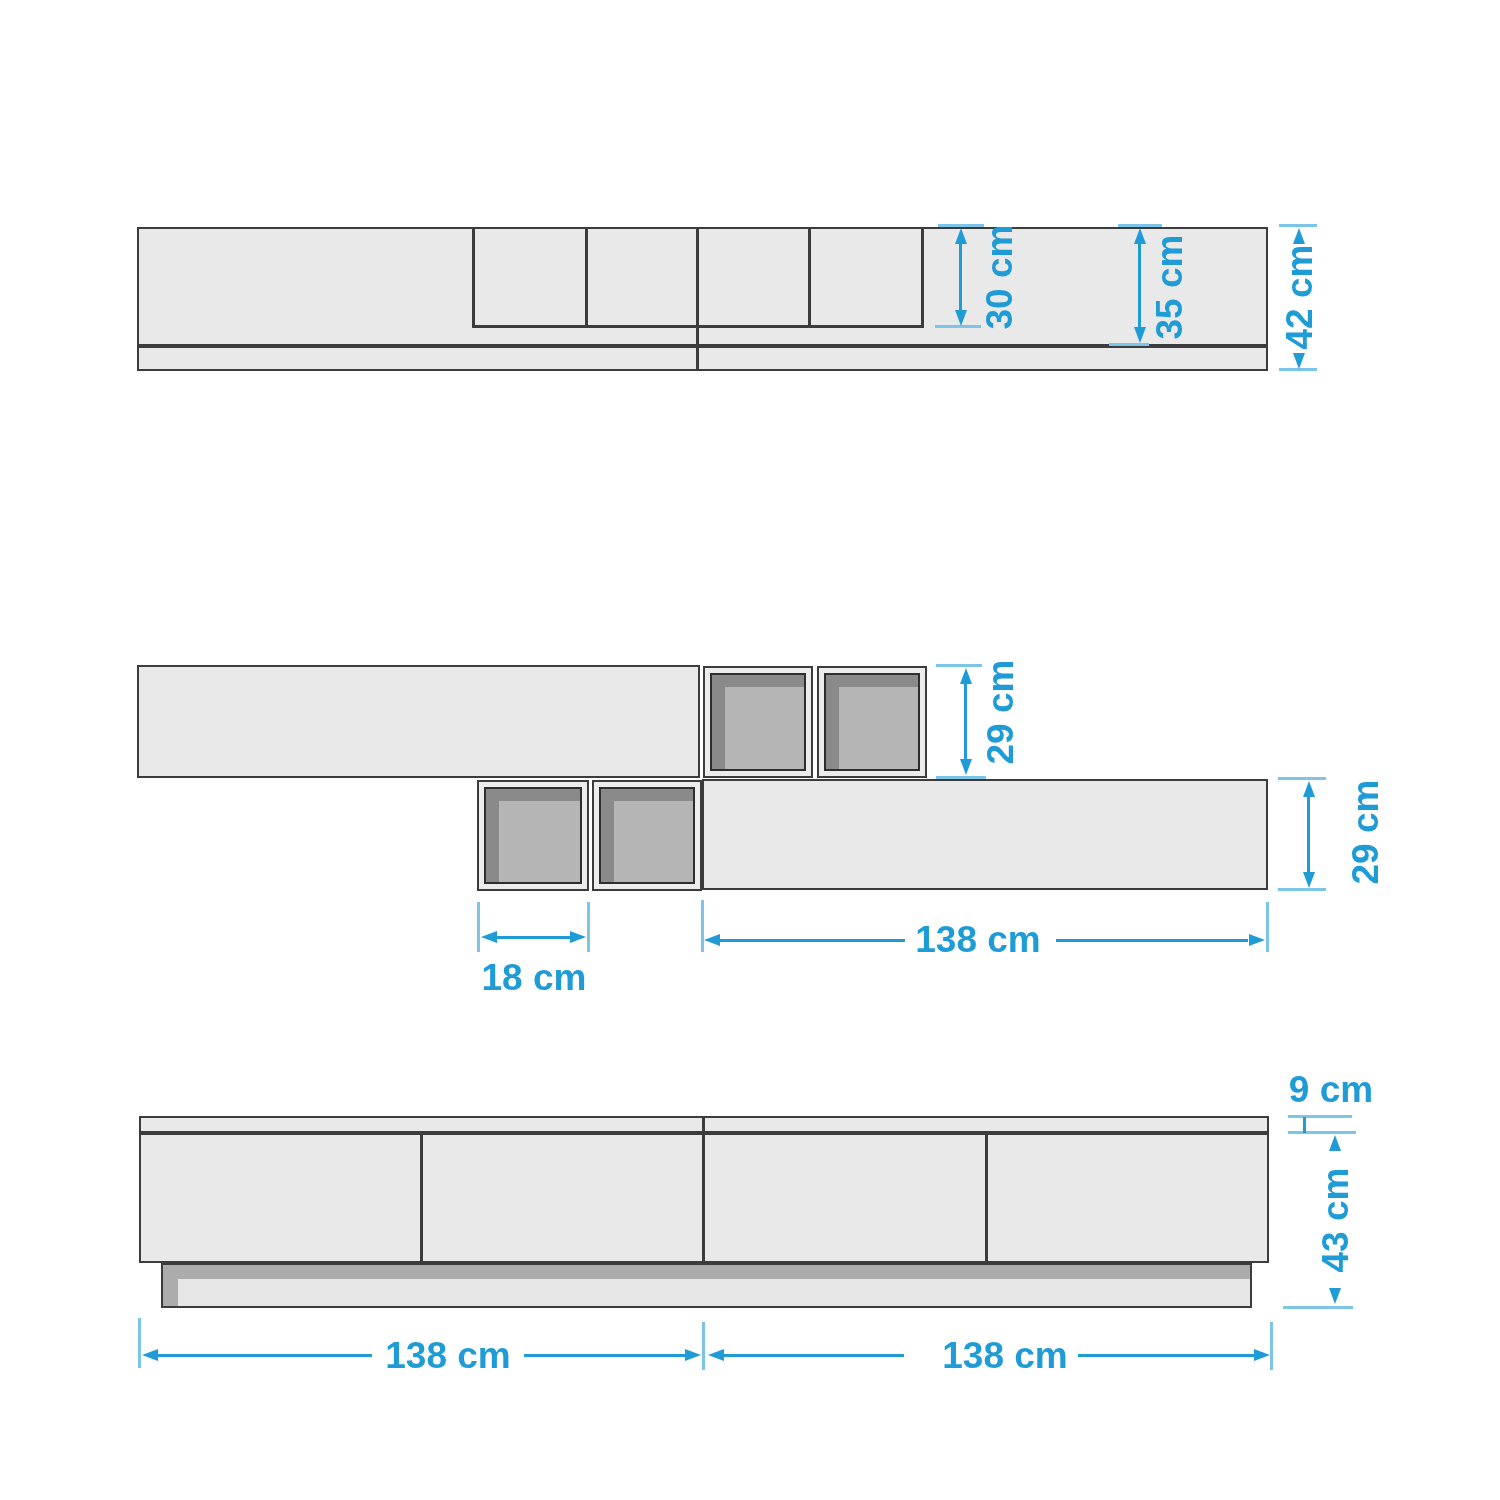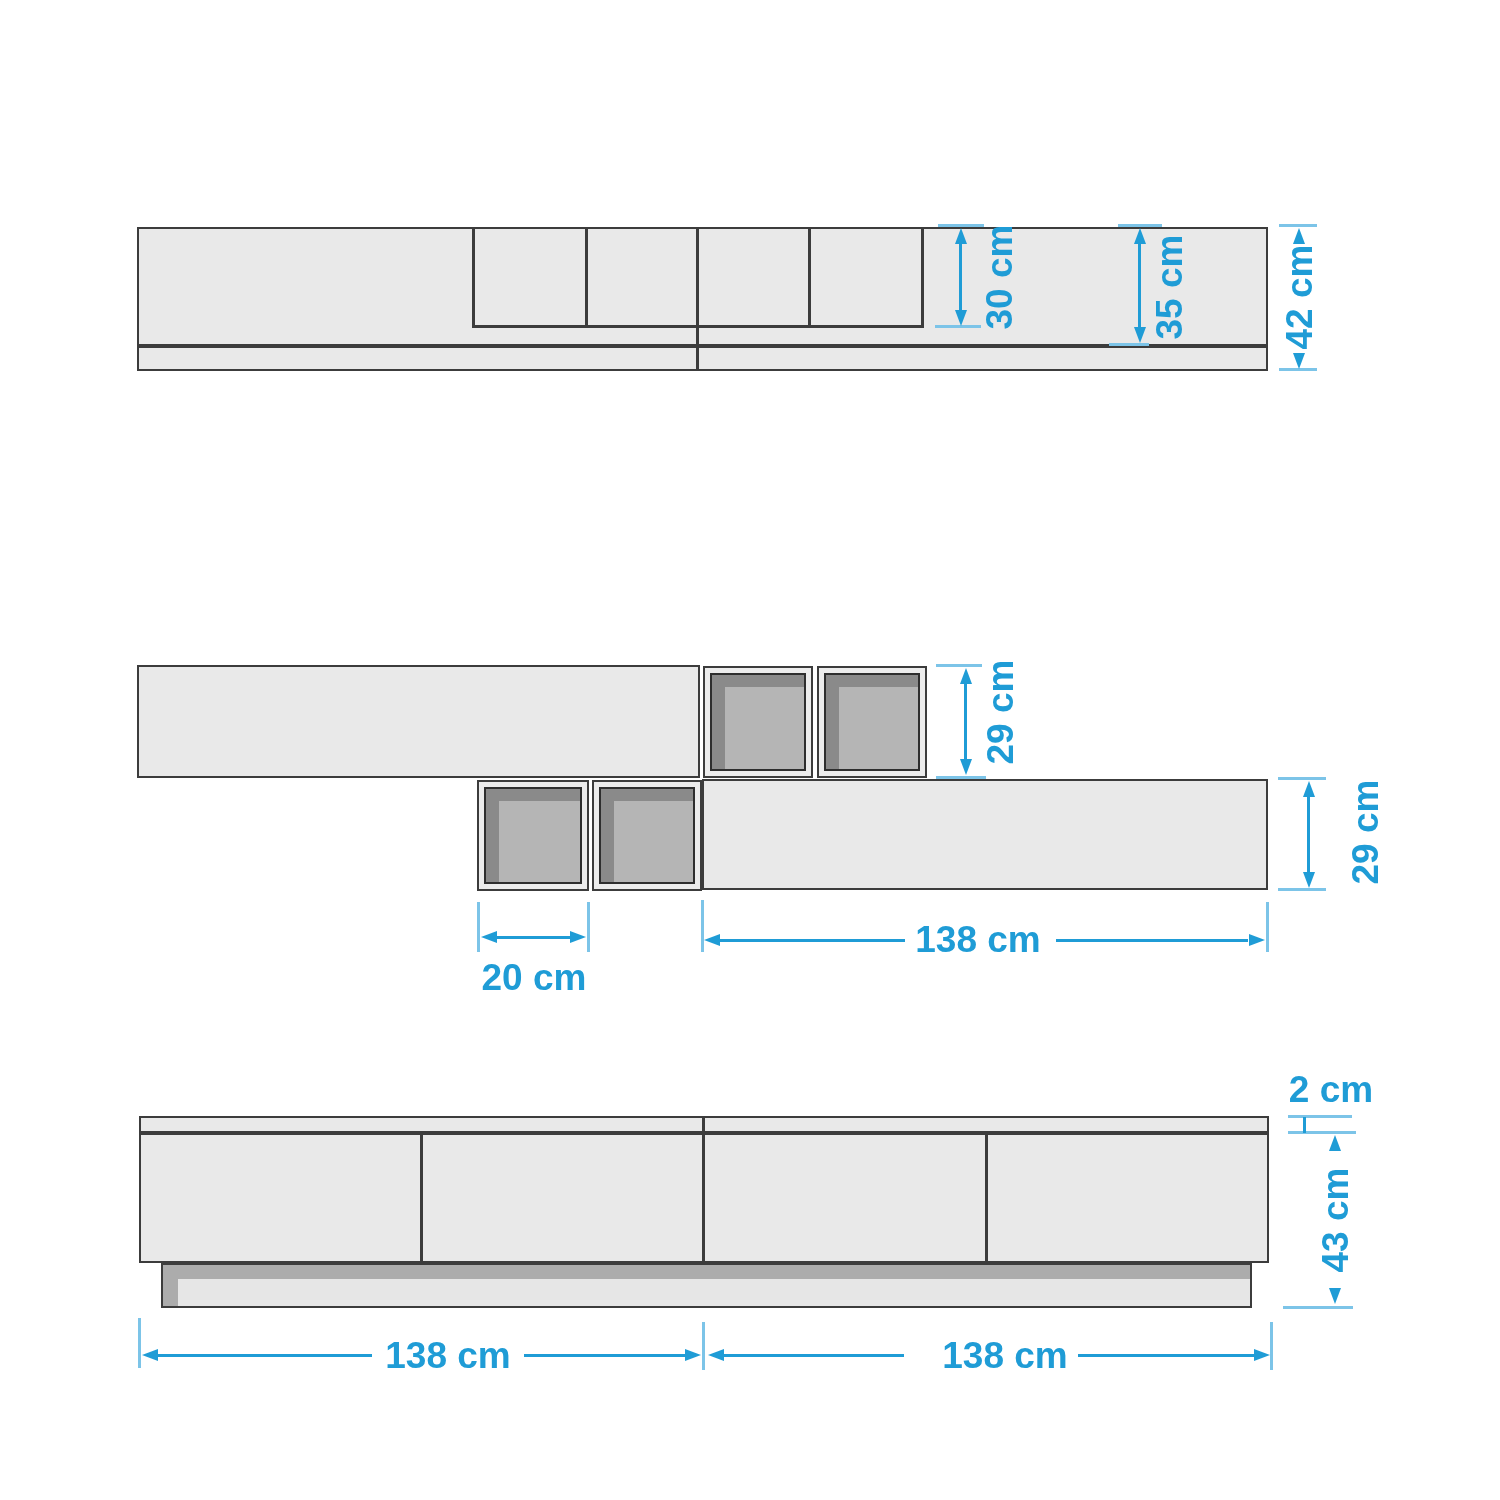--- a/index.html
+++ b/index.html
@@ -108,21 +108,21 @@
       <div class="tri down" style="left:1303px;top:872px;"></div>
       <div class="lbl rot" style="left:1365px;top:832px;">29 cm</div>
     </div>
 
     <div>
       <div class="ext" style="left:477px;top:902px;width:3px;height:50px;"></div>
       <div class="ext" style="left:587px;top:902px;width:3px;height:50px;"></div>
       <div class="tri left" style="left:481px;top:931px;"></div>
       <div class="dline" style="left:497px;top:936px;width:74px;height:3px;"></div>
       <div class="tri right" style="left:570px;top:931px;"></div>
-      <div class="lbl" style="left:534px;top:977px;">20 cm</div>
+      <div class="lbl" style="left:534px;top:977px;">18 cm</div>
     </div>
 
     <div>
       <div class="ext" style="left:701px;top:900px;width:3px;height:52px;"></div>
       <div class="ext" style="left:1266px;top:902px;width:3px;height:50px;"></div>
       <div class="tri left" style="left:704px;top:934px;"></div>
       <div class="dline" style="left:720px;top:939px;width:185px;height:3px;"></div>
       <div class="lbl" style="left:978px;top:939px;">138 cm</div>
       <div class="dline" style="left:1056px;top:939px;width:192px;height:3px;"></div>
       <div class="tri right" style="left:1249px;top:934px;"></div>
@@ -137,21 +137,21 @@
     <div class="kline" style="left:702px;top:1133px;width:3px;height:130px;"></div>
     <div class="kline" style="left:985px;top:1133px;width:3px;height:130px;"></div>
     <div class="plinth" style="left:161px;top:1263px;width:1091px;height:45px;">
       <div class="plinth-face"></div>
     </div>
 
     <div>
       <div class="tick" style="left:1288px;top:1115px;width:64px;height:3px;"></div>
       <div class="tick" style="left:1288px;top:1131px;width:68px;height:3px;"></div>
       <div class="dline" style="left:1303px;top:1117px;width:3px;height:16px;"></div>
-      <div class="lbl" style="left:1331px;top:1089px;">2 cm</div>
+      <div class="lbl" style="left:1331px;top:1089px;">9 cm</div>
     </div>
 
     <div>
       <div class="tick" style="left:1283px;top:1306px;width:70px;height:3px;"></div>
       <div class="tri up" style="left:1329px;top:1135px;"></div>
       <div class="tri down" style="left:1329px;top:1288px;"></div>
       <div class="lbl rot" style="left:1335px;top:1220px;">43 cm</div>
     </div>
 
     <div>

